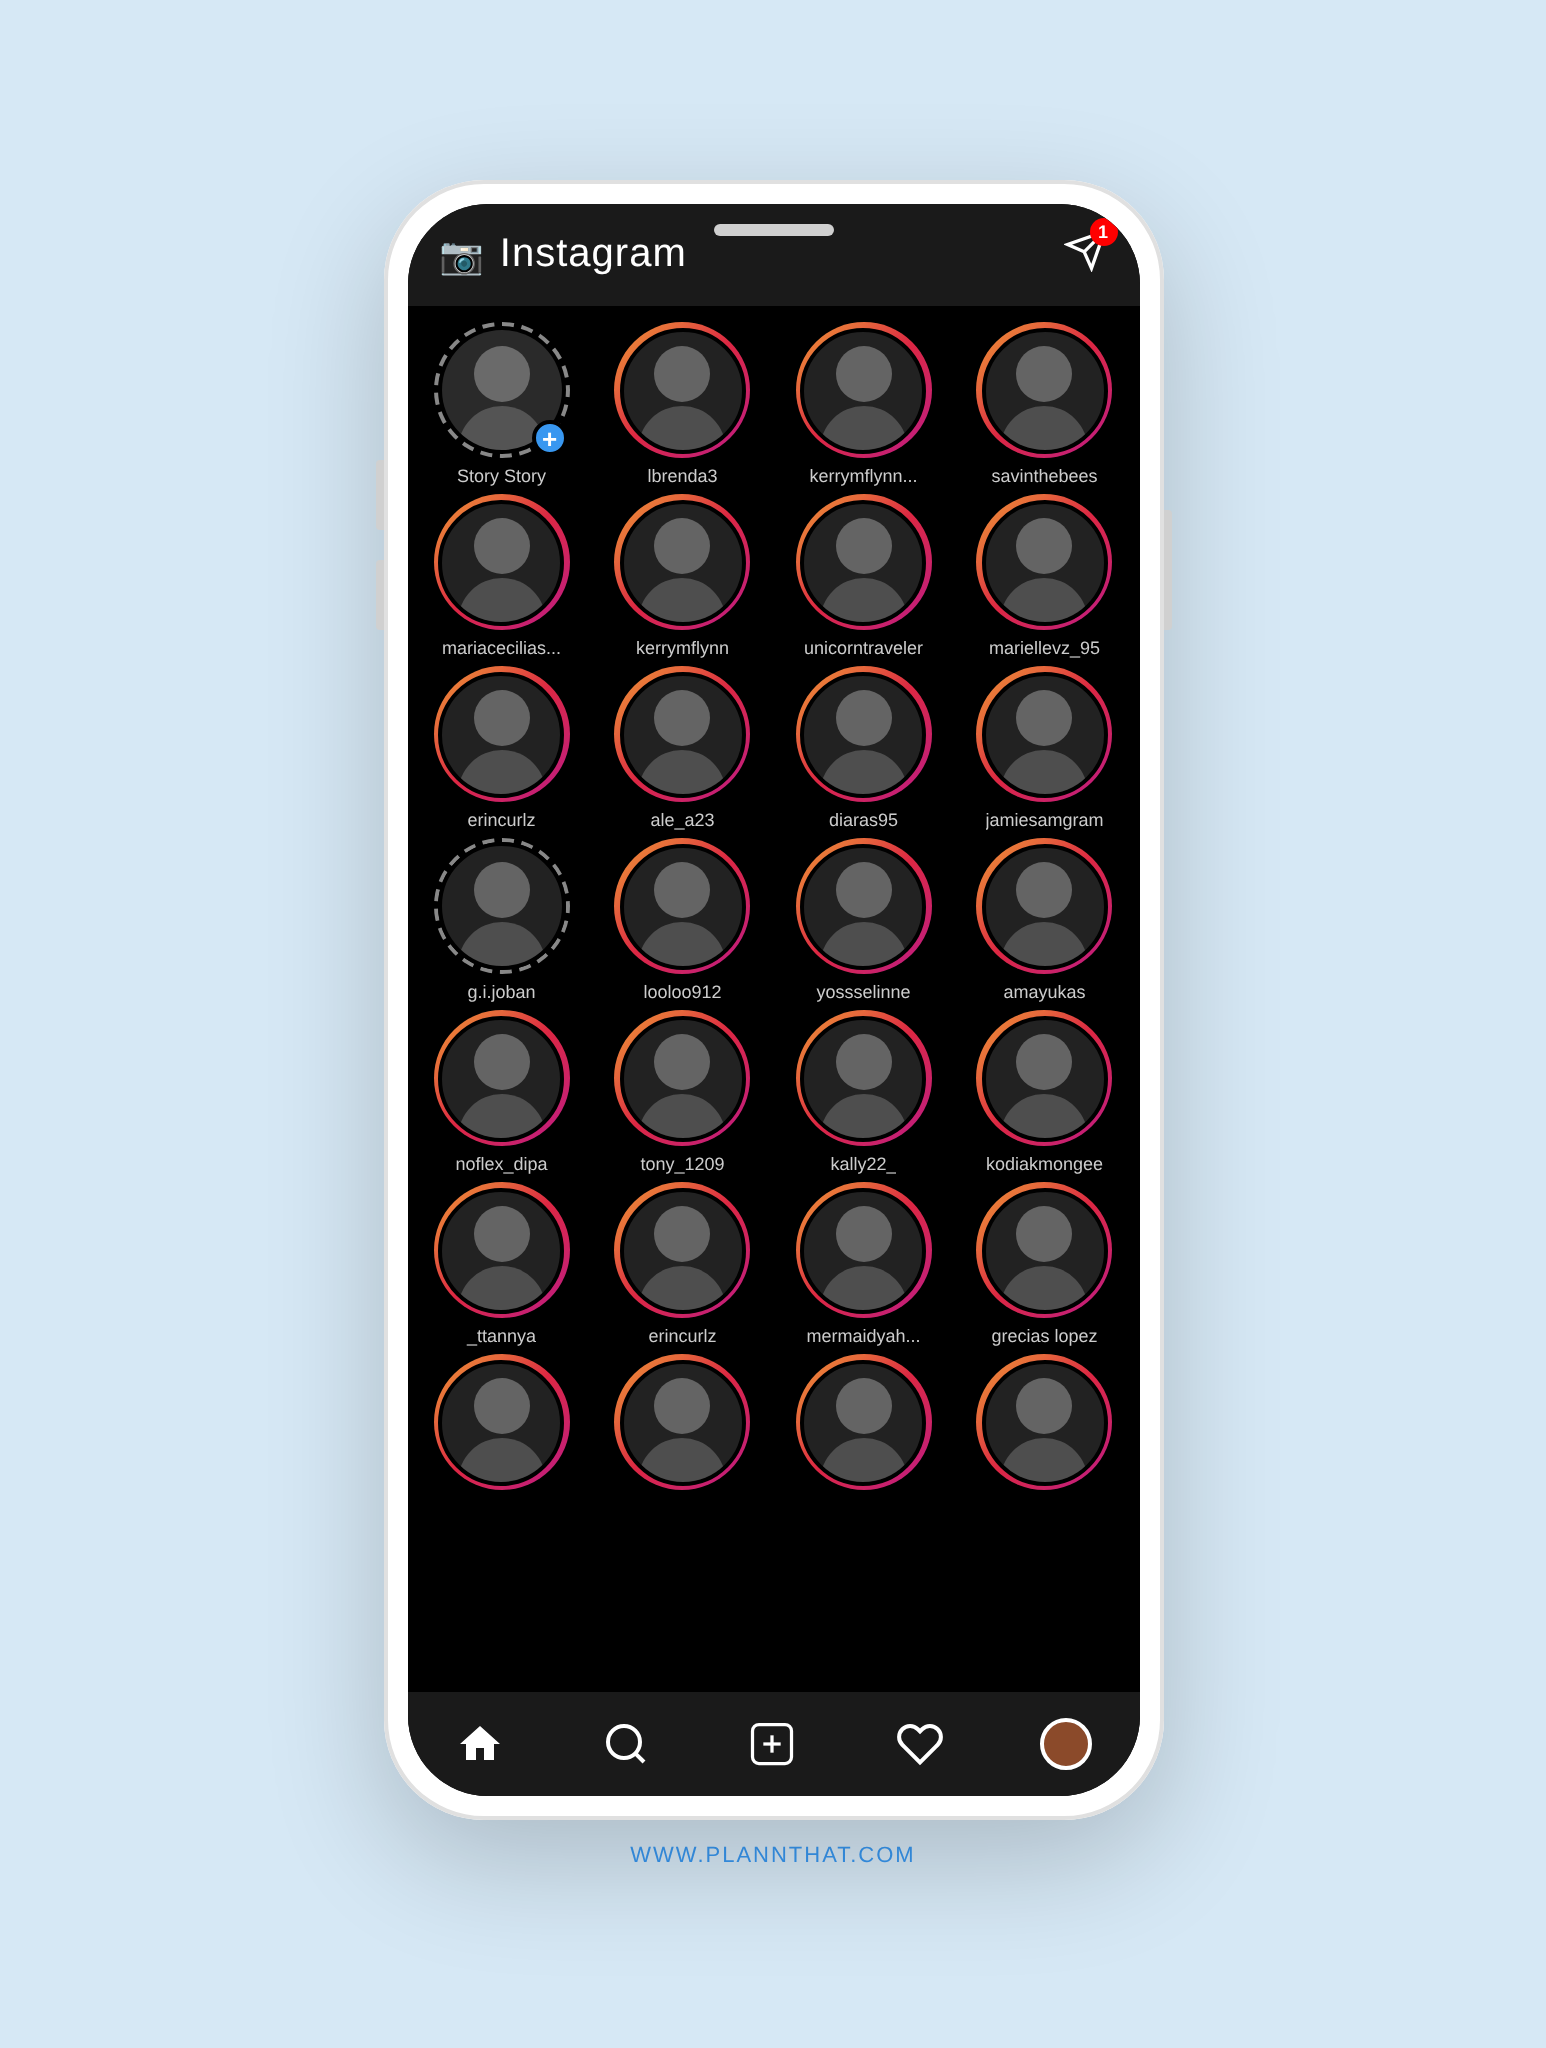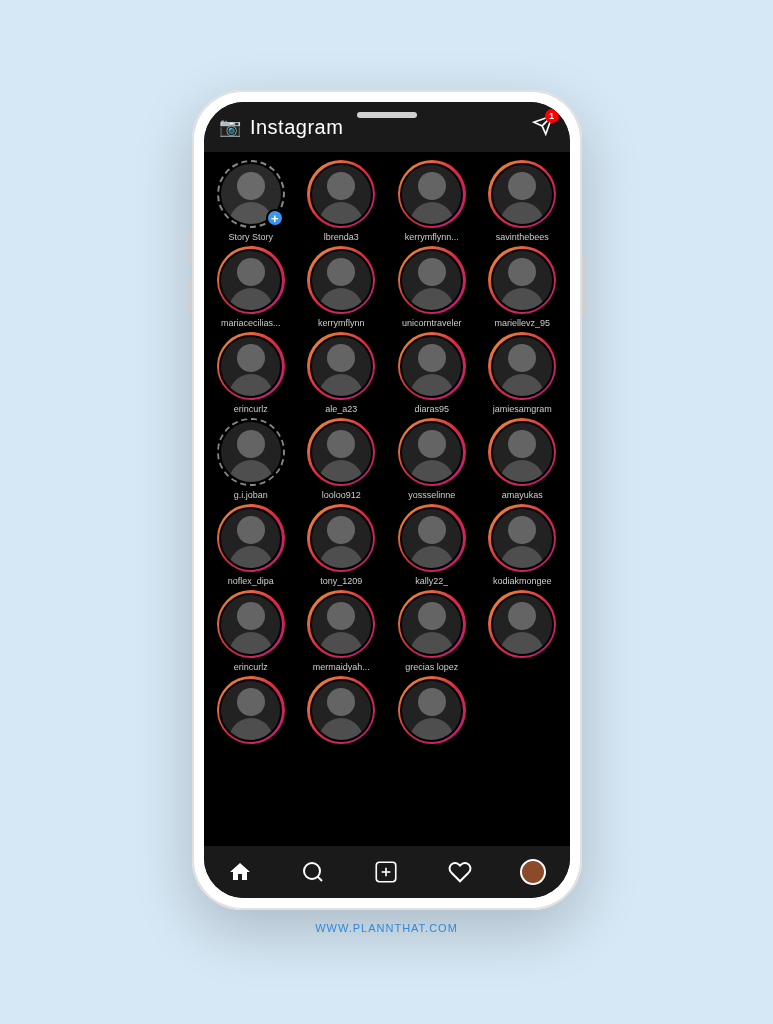--- a/index.html
+++ b/index.html
@@ -620,20 +620,35 @@
             </div>
           </div>
         </div>
 
       <span class="story-username">kodiakmongee</span>
     </div>
             <div class="story-item">
 
         <div style="position:relative;width:68px;height:68px;">
           <div class="story-avatar-frame gradient-ring" style="width:68px;height:68px;">
+            <div class="story-avatar-img avatar-color-25">
+              <div class="avatar-person">
+      <div class="avatar-head"></div>
+      <div class="avatar-body"></div>
+    </div>
+            </div>
+          </div>
+        </div>
+
+      <span class="story-username">_ttannya</span>
+    </div>
+            <div class="story-item">
+
+        <div style="position:relative;width:68px;height:68px;">
+          <div class="story-avatar-frame gradient-ring" style="width:68px;height:68px;">
             <div class="story-avatar-img avatar-color-26">
               <div class="avatar-person">
       <div class="avatar-head"></div>
       <div class="avatar-body"></div>
     </div>
             </div>
           </div>
         </div>
 
       <span class="story-username">erincurlz</span>

